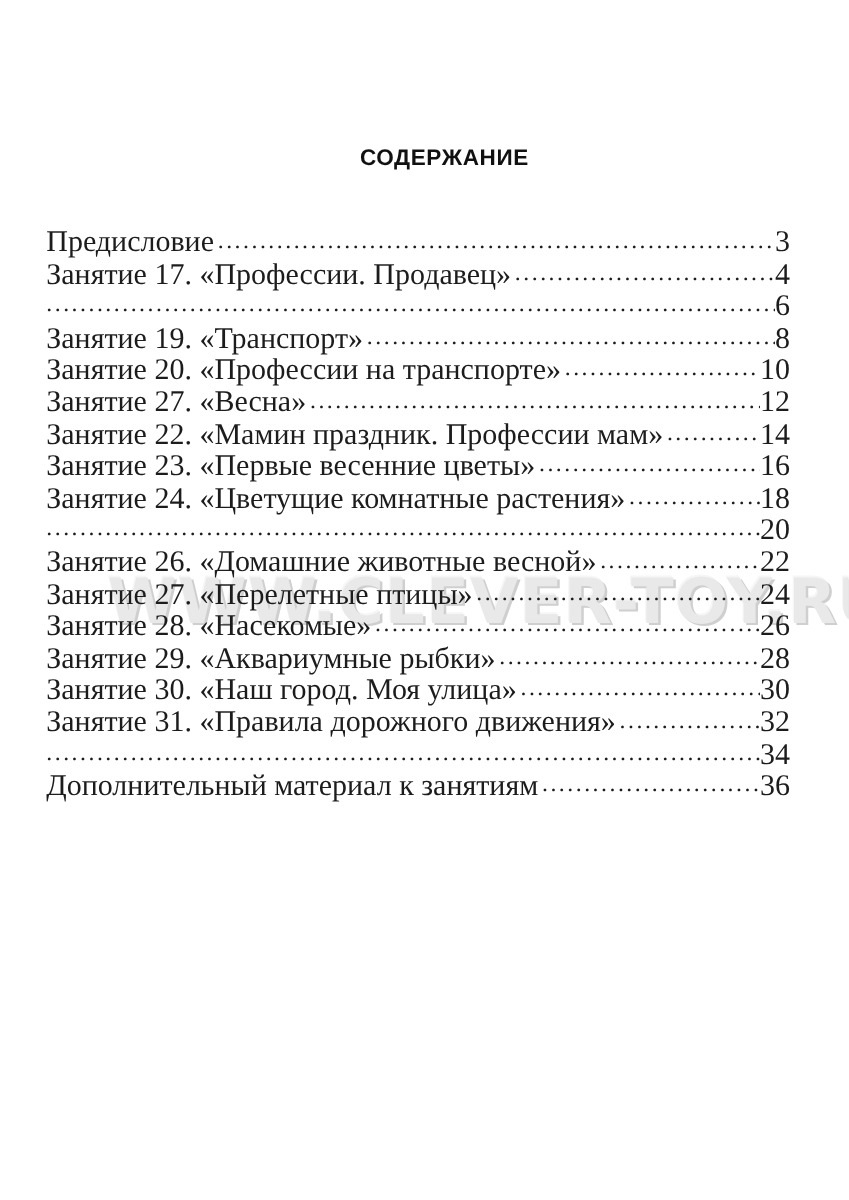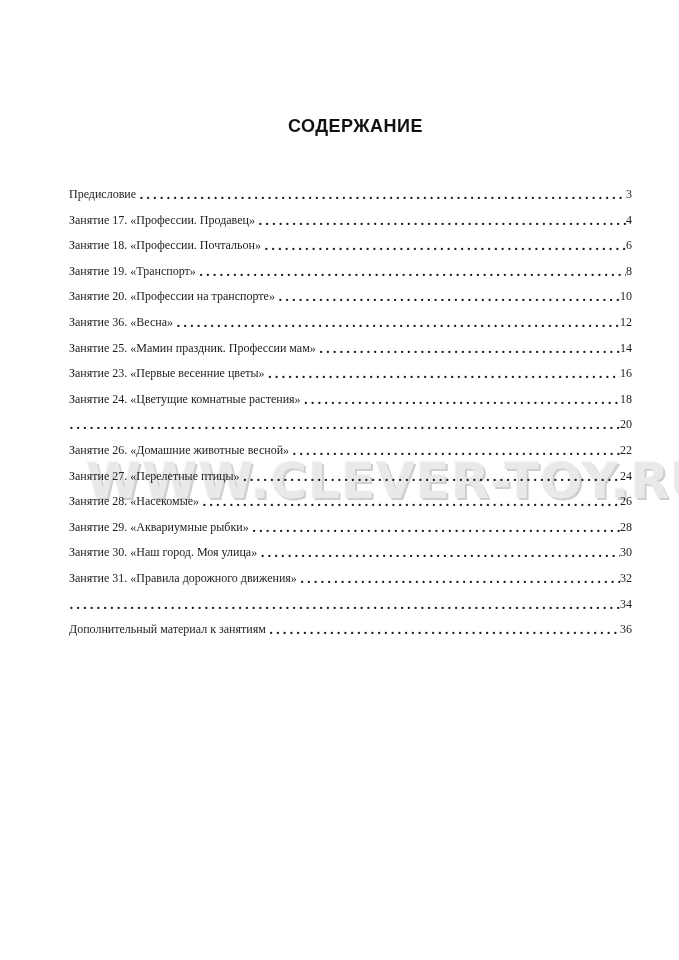--- a/index.html
+++ b/index.html
@@ -49,24 +49,23 @@
     position: absolute;
     top: 182px;
     left: 37px;
     right: 47px;
     z-index: 2;
   }
   .toc-row {
     display: flex;
     align-items: baseline;
     height: 25.6px;
-    font-size: 12px;
+    font-size: 24px;
     line-height: 25.6px;
     white-space: nowrap;
-    margin-left: 32px;
   }
   .toc-label {
     flex: 0 0 auto;
     padding-right: 3px;
   }
   .toc-dots {
     flex: 1 1 auto;
     overflow: hidden;
     position: relative;
     align-self: stretch;
@@ -101,45 +100,44 @@
       <span class="toc-page">3</span>
     </div>
 
     <div class="toc-row">
       <span class="toc-label">Занятие 17. «Профессии. Продавец»</span>
       <span class="toc-dots"></span>
       <span class="toc-page">4</span>
     </div>
 
     <div class="toc-row">
-      <span class="toc-label">Занятие 18. «Профессии. Почтальон»</span>
       <span class="toc-dots"></span>
       <span class="toc-page">6</span>
     </div>
 
     <div class="toc-row">
       <span class="toc-label">Занятие 19. «Транспорт»</span>
       <span class="toc-dots"></span>
       <span class="toc-page">8</span>
     </div>
 
     <div class="toc-row">
       <span class="toc-label">Занятие 20. «Профессии на транспорте»</span>
       <span class="toc-dots"></span>
       <span class="toc-page">10</span>
     </div>
 
     <div class="toc-row">
-      <span class="toc-label">Занятие 36. «Весна»</span>
+      <span class="toc-label">Занятие 27. «Весна»</span>
       <span class="toc-dots"></span>
       <span class="toc-page">12</span>
     </div>
 
     <div class="toc-row">
-      <span class="toc-label">Занятие 25. «Мамин праздник. Профессии мам»</span>
+      <span class="toc-label">Занятие 22. «Мамин праздник. Профессии мам»</span>
       <span class="toc-dots"></span>
       <span class="toc-page">14</span>
     </div>
 
     <div class="toc-row">
       <span class="toc-label">Занятие 23. «Первые весенние цветы»</span>
       <span class="toc-dots"></span>
       <span class="toc-page">16</span>
     </div>
 

